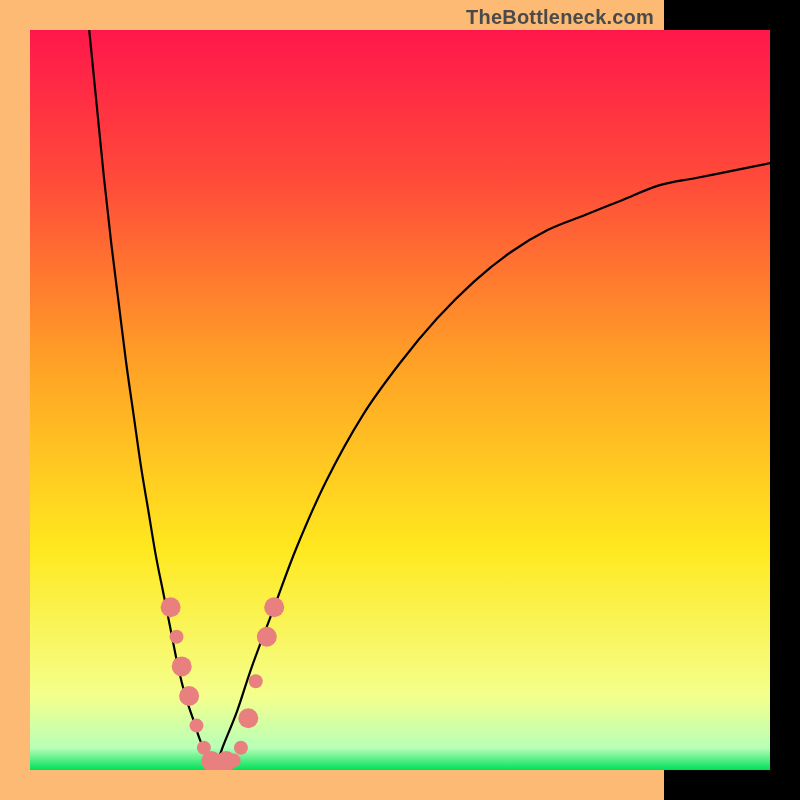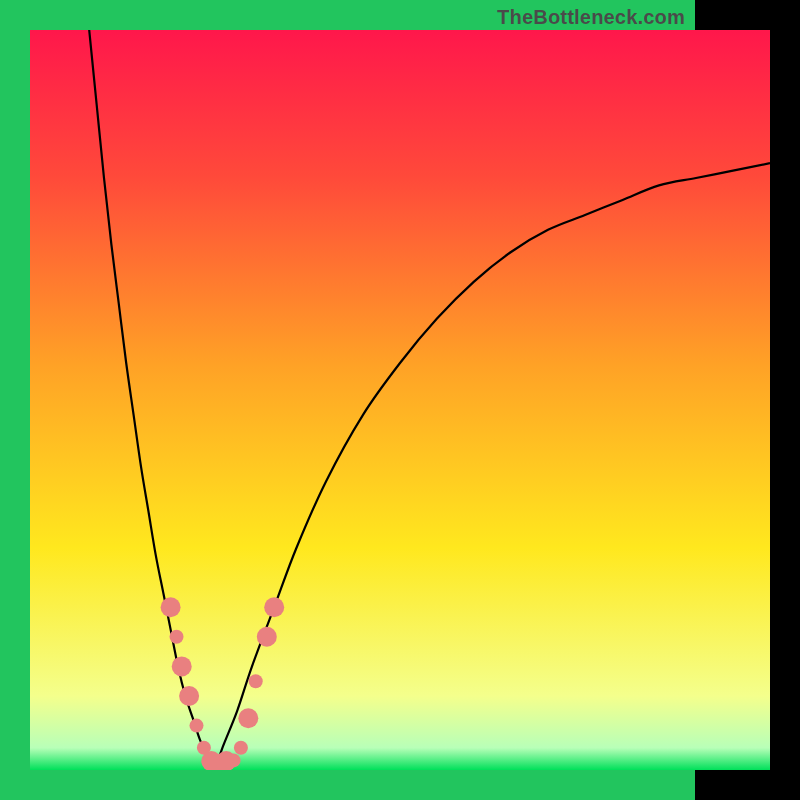--- a/index.html
+++ b/index.html
@@ -8,22 +8,21 @@
     width: 800px;
     height: 800px;
     overflow: hidden;
     background: #000;
     font-family: Arial, Helvetica, sans-serif;
   }
   .frame {
     position: absolute;
     left: 0; top: 0;
     width: 664px; height: 800px;
-    background: #22c55e;
-    padding-left: 31px;
+    background: #fdba74;
   }
   .plot {
     position: absolute;
     left: 30px;
     top: 30px;
     width: 740px;
     height: 740px;
     overflow: hidden;
   }
   .plot svg {

